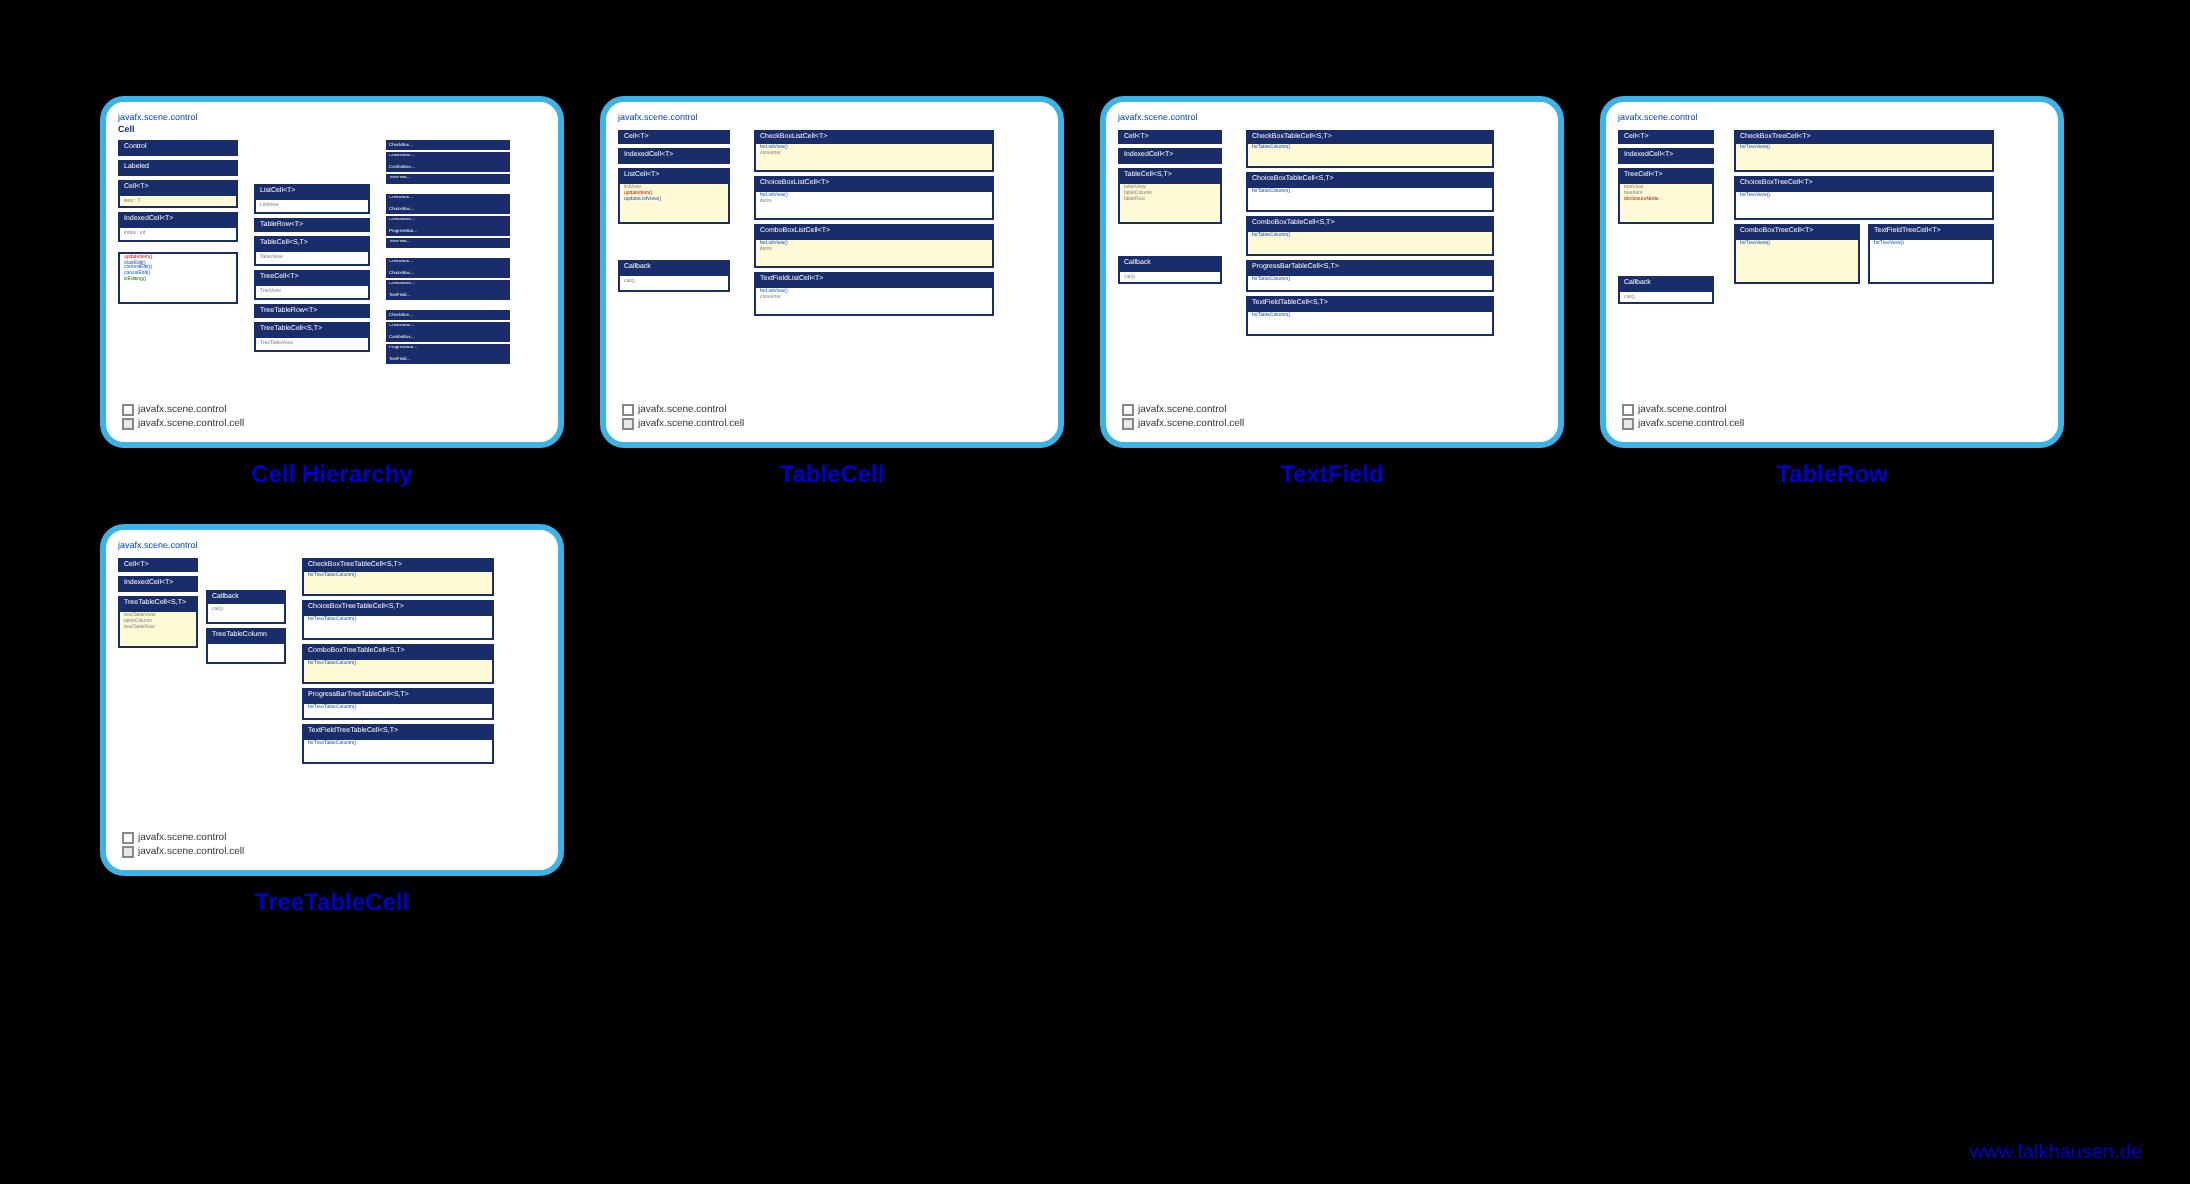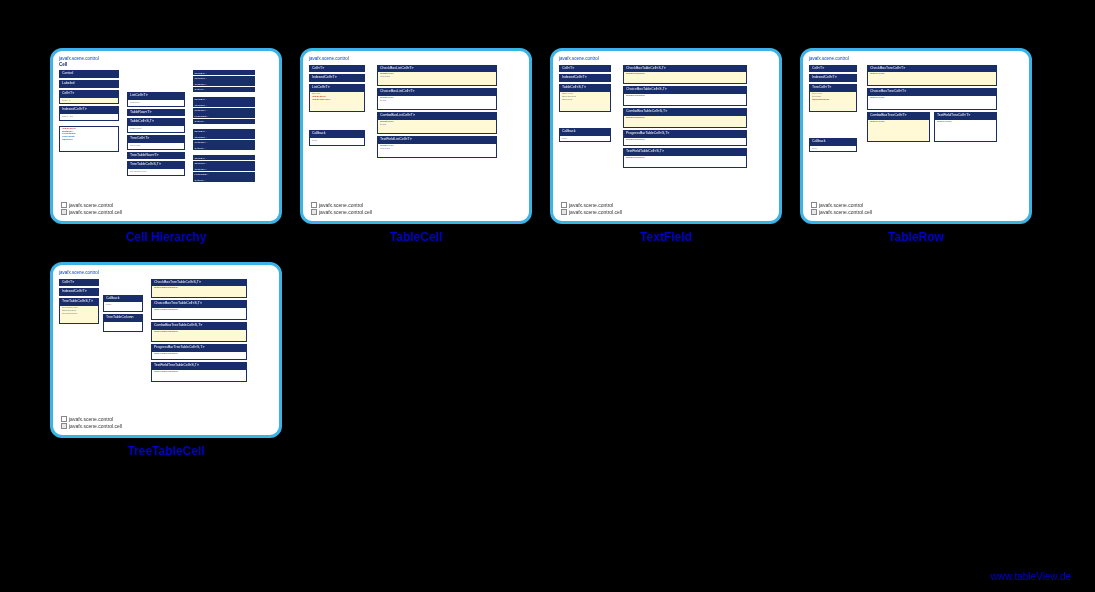--- a/index.html
+++ b/index.html
@@ -514,13 +514,13 @@
             <span class="sw sw2"></span>
             <span>javafx.scene.control.cell</span>
           </div>
       </div>
     </div>
     <div class="caption">TreeTableCell</div>
   </div>
 
 </div>
 
-<div class="footer-link">www.tableView.de</div>
+<div class="footer-link">www.falkhausen.de</div>
 
 </body></html>

